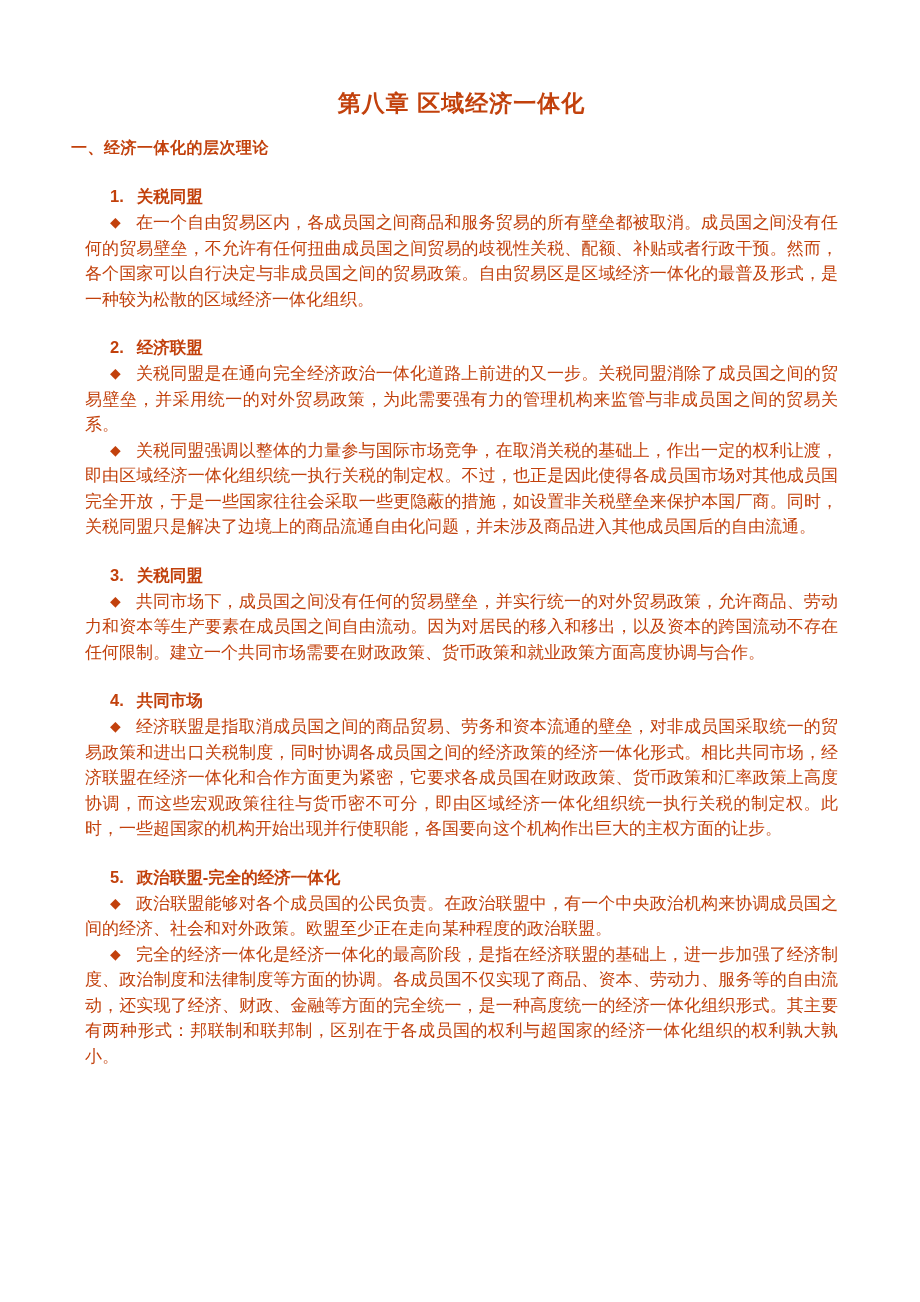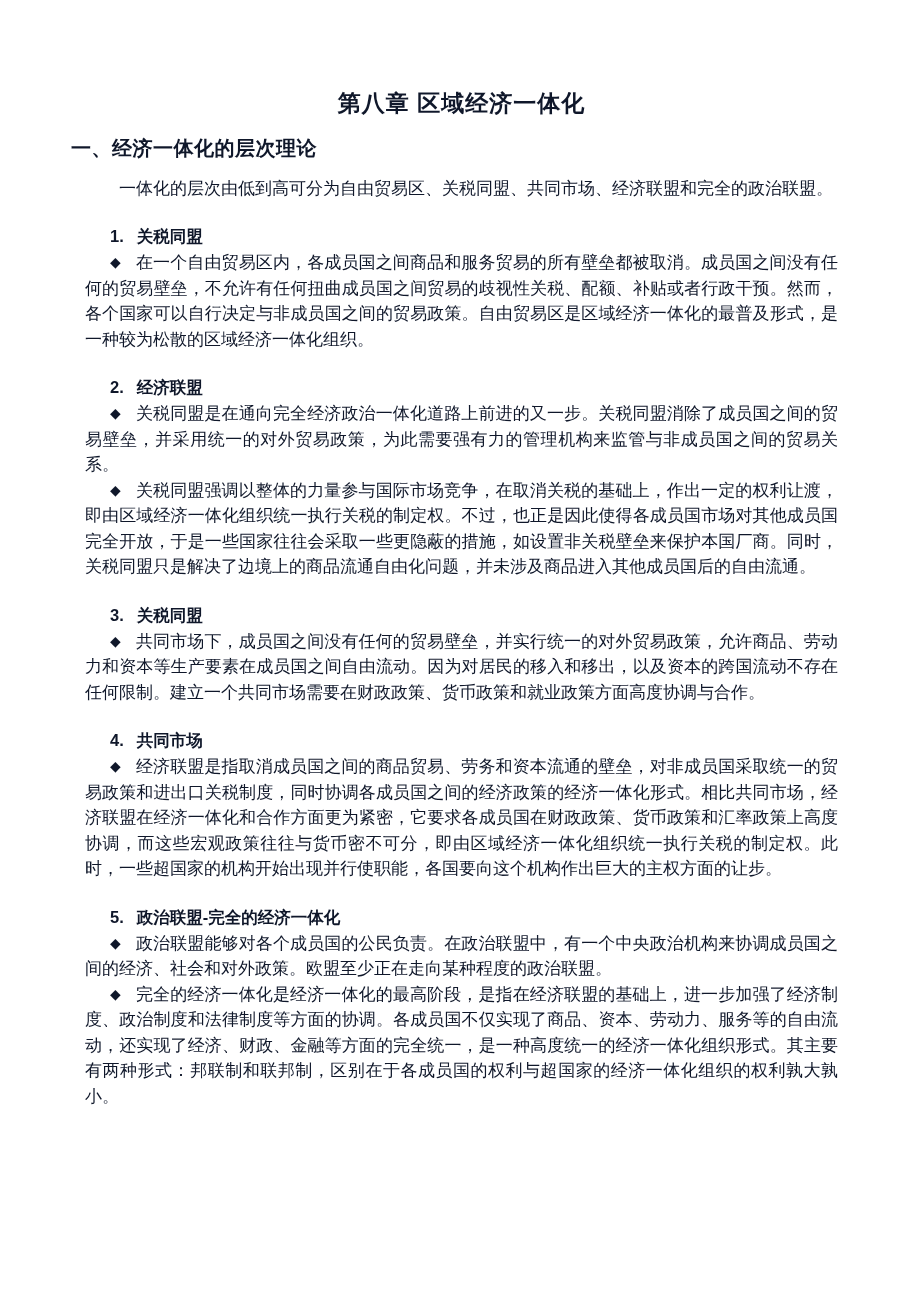--- a/index.html
+++ b/index.html
@@ -9,41 +9,41 @@
   }
   .page {
     position: relative;
     width: 920px;
     height: 1302px;
     box-sizing: border-box;
     background: #ffffff;
     padding: 88px 82px 0 85px;
     overflow: hidden;
     font-family: "Liberation Sans", sans-serif;
-    color: #0f172a;
+    color: #c2410c;
   }
   .doc-title {
     margin: 0;
     font-size: 23px;
     line-height: 30px;
     font-weight: 700;
     text-align: center;
     letter-spacing: 1px;
   }
   .lead-para {
     margin: 16px 0 0 0;
     font-size: 17px;
     line-height: 25px;
     text-align: justify;
     text-justify: inter-ideograph;
     text-indent: 2em;
   }
   .section-heading {
     margin: 17px 0 0 -14px;
-    font-size: 20px;
+    font-size: 16px;
     line-height: 26px;
     font-weight: 700;
     letter-spacing: 0.5px;
   }
   .section-intro {
     margin: 15px 0 0 0;
     font-size: 17px;
     line-height: 25px;
     text-align: justify;
     text-justify: inter-ideograph;
@@ -80,21 +80,20 @@
     margin-right: 15px;
     vertical-align: 1px;
   }
 </style>
 </head>
 <body>
 
 <div class="page">
   <h1 class="doc-title">第八章 区域经济一体化</h1>
   <h2 class="section-heading">一、经济一体化的层次理论</h2>
-  <p class="section-intro">一体化的层次由低到高可分为自由贸易区、关税同盟、共同市场、经济联盟和完全的政治联盟。</p>
   <div class="subsections" id="subsections">
   <div class="subsection">
     <h3 class="sub-heading">
       <span class="num">1.</span>
       <span class="sub-title">关税同盟</span>
     </h3>
 
   <p class="bullet"><span class="diamond">◆</span><span class="bullet-text">在一个自由贸易区内，各成员国之间商品和服务贸易的所有壁垒都被取消。成员国之间没有任何的贸易壁垒，不允许有任何扭曲成员国之间贸易的歧视性关税、配额、补贴或者行政干预。然而，各个国家可以自行决定与非成员国之间的贸易政策。自由贸易区是区域经济一体化的最普及形式，是一种较为松散的区域经济一体化组织。</span></p>
 </div>
 

